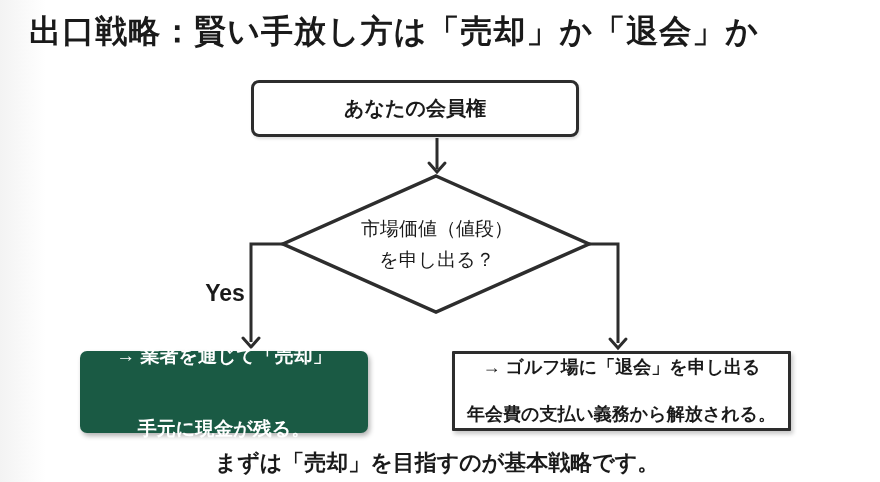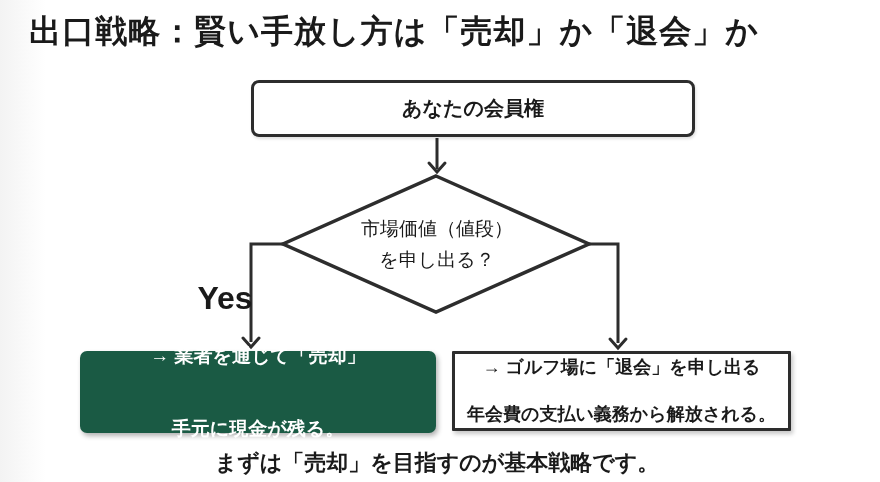--- a/index.html
+++ b/index.html
@@ -21,37 +21,37 @@
   svg.connectors{position:absolute;left:0;top:0;width:880px;height:482px;}
   svg.connectors .stroke{stroke:var(--line-dark);fill:none;stroke-width:3;}
   svg.connectors polygon{stroke:var(--line-dark);fill:#ffffff;stroke-width:3.5;stroke-linejoin:miter;}
   svg.connectors .head{stroke-linecap:round;stroke-linejoin:miter;}
   .box{
     position:absolute;box-sizing:border-box;
     display:flex;flex-direction:column;align-items:center;justify-content:center;
     text-align:center;font-weight:800;
   }
   .start-box{
-    left:251px;top:80px;width:444px;height:57px;
+    left:251px;top:80px;width:328px;height:57px;
     background:#ffffff;border:3px solid var(--line-dark);border-radius:8px;
     font-size:20px;box-shadow:1px 2px 3px rgba(0,0,0,0.12);
   }
   .decision-text{
     position:absolute;left:287px;top:213px;width:300px;
     text-align:center;font-size:19px;font-weight:400;line-height:31px;
     color:var(--text-dark);
   }
   .branch-label{
     position:absolute;width:70px;text-align:center;top:280px;
-    font-size:32px;font-weight:800;color:var(--text-dark);
+    font-size:23px;font-weight:800;color:var(--text-dark);
   }
   .branch-label.yes{left:190px;}
   .branch-label.no{left:611px;}
   .sell-box{
-    left:80px;top:351px;width:356px;height:82px;
+    left:80px;top:351px;width:288px;height:82px;
     background:var(--accent-green);color:#ffffff;border-radius:7px;
     font-size:19px;line-height:29px;box-shadow:2px 3px 5px rgba(0,0,0,0.3);gap:44px;
   }
   .withdraw-box{
     left:452px;top:351px;width:339px;height:80px;
     background:#ffffff;border:3.5px solid var(--line-dark);border-radius:1px;
     font-size:18px;line-height:27px;color:var(--text-dark);
     box-shadow:2px 3px 4px rgba(0,0,0,0.22);
     justify-content:space-between;
   }

